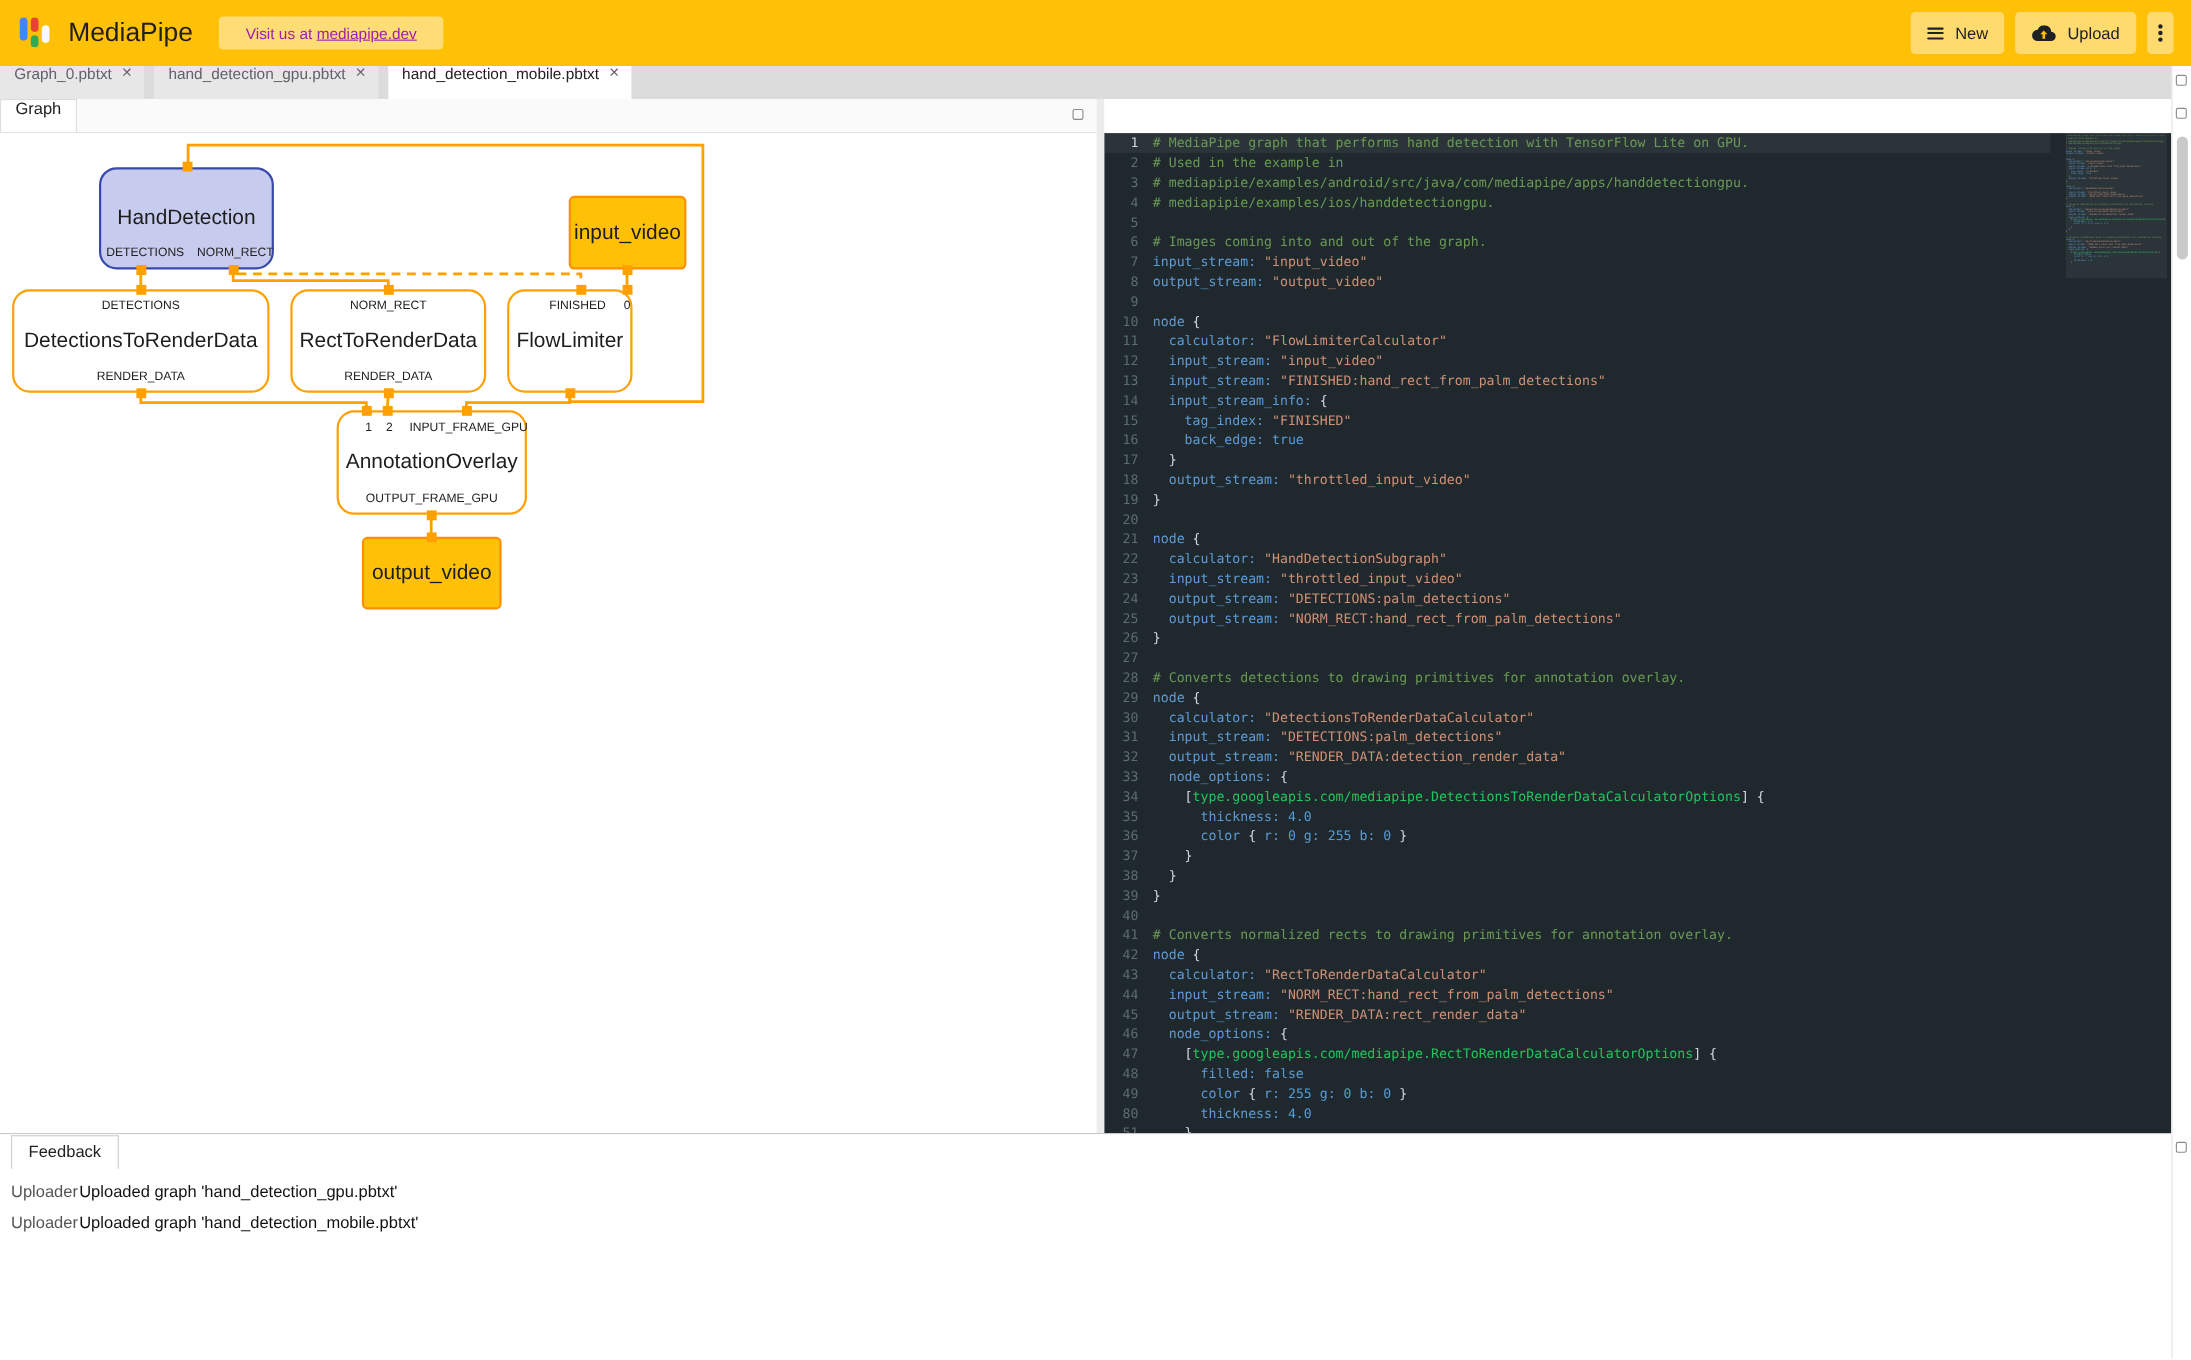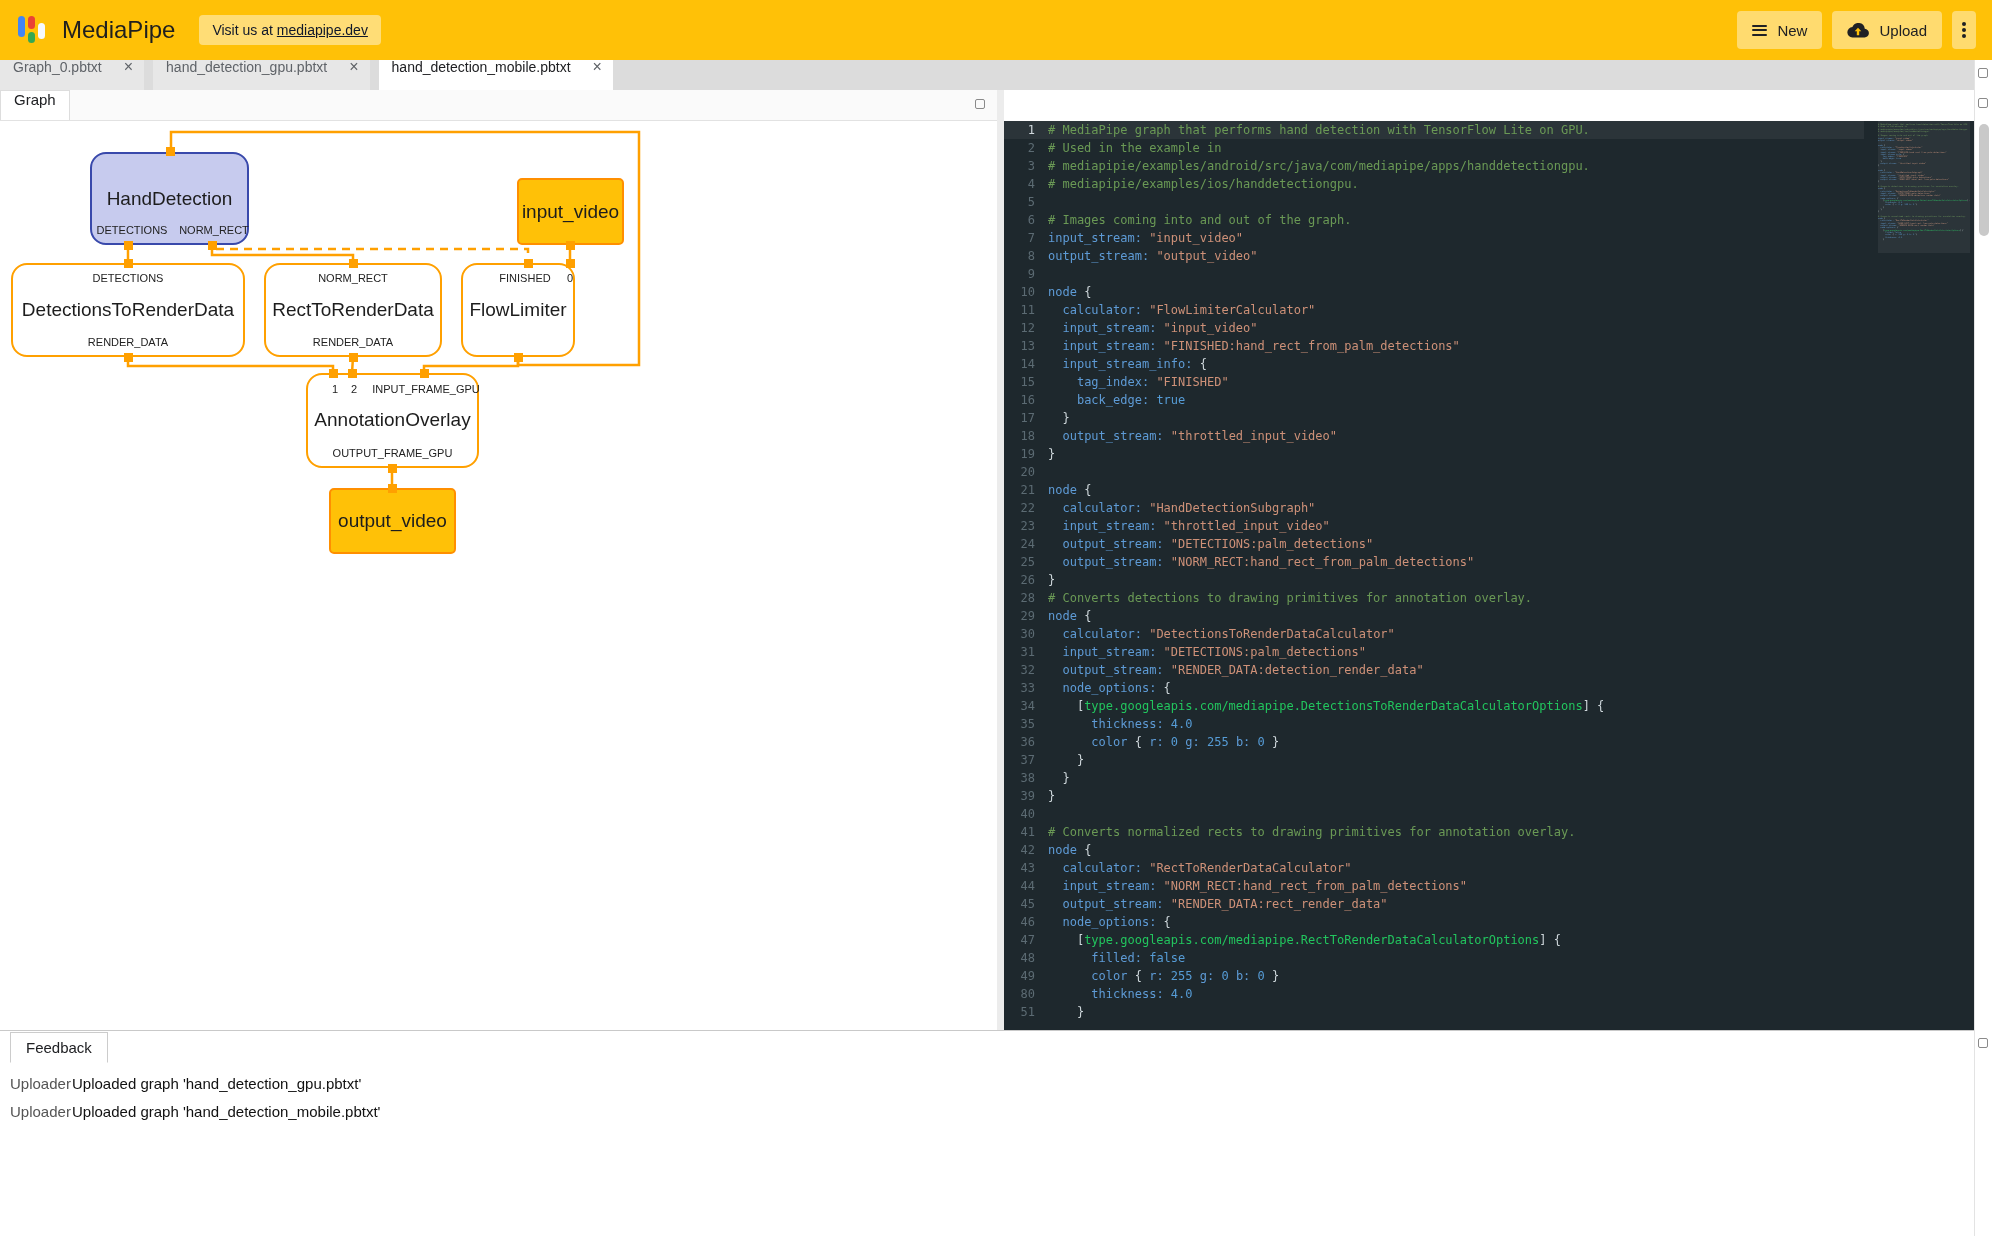--- a/index.html
+++ b/index.html
@@ -8,31 +8,31 @@
 
   
   .app-header { position:absolute; left:0; top:0; width:1992px; height:60px; background:#FFC107; display:flex; align-items:center; z-index:30; }
   .logo { margin-left:18px; width:30px; height:28px; position:relative; flex:none; }
   .logo i { position:absolute; width:7px; border-radius:3.5px; display:block; }
   .logo .l1 { left:0;  top:5;  height:21px; background:#4285F4; }
   .logo .l2 { left:10px; top:0;  height:13px; background:#EA4335; }
   .logo .l3 { left:10px; top:16px; height:11px; background:#34A853; }
   .logo .l4 { left:20px; top:7px;  height:16px; background:#F6F9FE; }
   .app-title { margin-left:14px; font-size:24px; font-weight:500; color:#1f1f1f; }
-  .visit-chip { margin-left:24px; height:30px; background:rgba(255,255,255,0.45); border-radius:4px; display:flex; align-items:center; padding:0 13px; font-size:14px; color:#0f172a; gap:4px; }
+  .visit-chip { margin-left:24px; height:30px; background:rgba(255,255,255,0.45); border-radius:4px; display:flex; align-items:center; padding:0 24px; font-size:14px; color:#a21caf; gap:4px; }
   .visit-link { text-decoration:underline; cursor:pointer; }
   .header-actions { margin-left:auto; margin-right:16px; display:flex; align-items:center; gap:10px; }
   .hbtn { height:38px; background:rgba(255,255,255,0.42); border-radius:4px; display:flex; align-items:center; padding:0 15px; font-size:15px; font-weight:500; color:#202124; gap:10px; cursor:pointer; }
   .menu-icon i { display:block; width:15px; height:2px; background:#202124; margin:2.5px 0; border-radius:1px; }
   .kebab-btn { width:24px; padding:0; justify-content:center; background:rgba(255,255,255,0.42); }
   .kebab-btn i { display:block; width:4px; height:4px; border-radius:50%; background:#202124; margin:2px auto; }
 
   
   .tab-bar { position:absolute; left:0; top:60px; width:1992px; height:30px; background:#dcdcdc; display:flex; align-items:stretch; z-index:20; }
-  .ftab { display:flex; align-items:center; gap:22px; padding:0 11px 16px 13px; font-size:14px; color:#5f6368; background:#e7e7e7; margin-right:9px; cursor:pointer; white-space:nowrap; }
+  .ftab { display:flex; align-items:center; gap:9px; padding:0 11px 16px 13px; font-size:14px; color:#5f6368; background:#e7e7e7; margin-right:9px; cursor:pointer; white-space:nowrap; }
   .ftab.active { background:#ffffff; color:#202124; }
   .tab-close { font-size:16px; line-height:1; color:#5f6368; cursor:pointer; }
 
   
   .graph-panel { position:absolute; left:0; top:90px; width:997px; height:940px; background:#fff; }
   .editor-panel { position:absolute; left:1004px; top:90px; width:970px; height:940px; background:#fff; }
   .v-divider { position:absolute; left:997px; top:90px; width:7px; height:940px; background:#ececec; }
   .panel-header { position:relative; height:31px; background:#fafafa; border-bottom:1px solid #e2e2e2; display:flex; align-items:flex-end; }
   .panel-tab { height:30px; background:#fff; border:1px solid #ddd; border-bottom:none; display:flex; gap:9px; padding:0 13px; font-size:15px; color:#202124; cursor:pointer; }
   .mini-icon { width:10px; height:10px; border:1.5px solid #8a8a8a; border-radius:2px; background:transparent; cursor:pointer; }
@@ -351,20 +351,23 @@
             <span class="ln">25</span>
             <span class="tk-p">  </span>
             <span class="tk-k">output_stream:</span>
             <span class="tk-s"> "NORM_RECT:hand_rect_from_palm_detections"</span>
           </div>
           <div class="code-line">
             <span class="ln">26</span>
             <span class="tk-p">}</span>
           </div>
           <div class="code-line">
+            <span class="ln">27</span>
+          </div>
+          <div class="code-line">
             <span class="ln">28</span>
             <span class="tk-c"># Converts detections to drawing primitives for annotation overlay.</span>
           </div>
           <div class="code-line">
             <span class="ln">29</span>
             <span class="tk-k">node</span>
             <span class="tk-p"> {</span>
           </div>
           <div class="code-line">
             <span class="ln">30</span>

